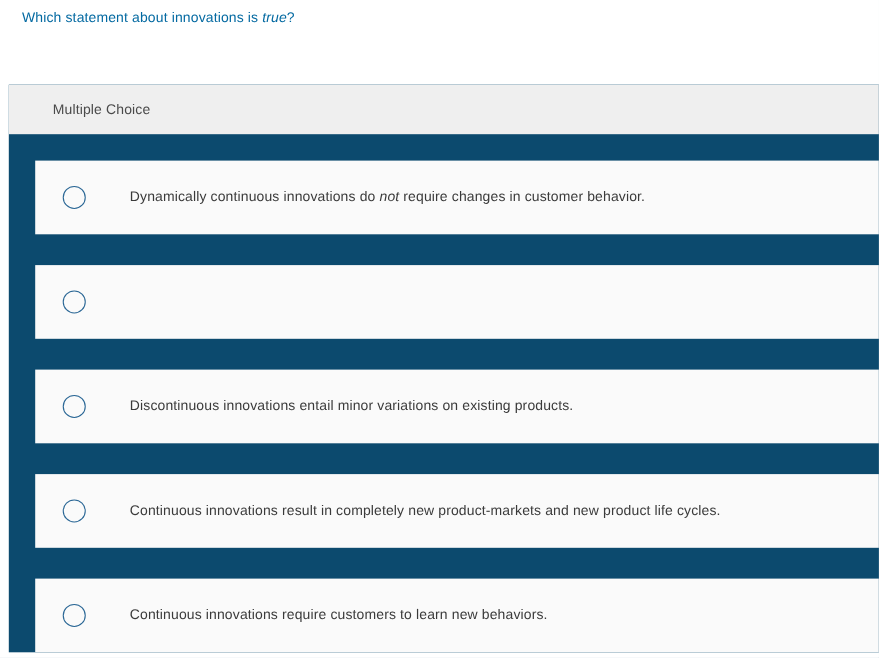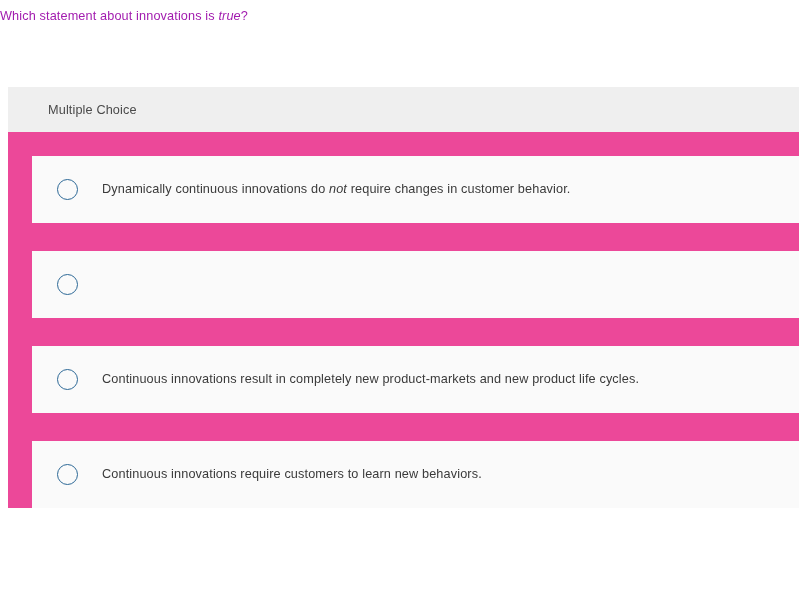--- a/index.html
+++ b/index.html
@@ -11,38 +11,37 @@
     width: 799px;
     height: 598px;
     overflow: hidden;
     font-family: "Liberation Sans", "DejaVu Sans", sans-serif;
     -webkit-font-smoothing: antialiased;
   }
 
   
   .question-prompt {
     font-size: 12.7px;
-    color: #a21caf;
-    padding: 8px 0 0 0;
+    color: #0369a1;
+    padding: 8px 0 0 20px;
     line-height: 17px;
     letter-spacing: 0.01em;
   }
   .question-prompt em {
     font-style: italic;
   }
 
   
   .answer-card {
     position: absolute;
     left: 8px;
     top: 77px;
     width: 791px;
-    background: #ec4899;
+    background: #0c4a6e;
     overflow: hidden;
-    margin-top: 10px;
   }
   .card-header {
     height: 45px;
     background: #efefef;
     display: flex;
     align-items: center;
     padding-left: 40px;
     box-sizing: border-box;
   }
   .card-header-label {
@@ -55,20 +54,21 @@
     padding: 24px 0 0 0;
   }
 
   .option-row {
     background: #fafafa;
     margin: 0 0 28px 24px;
     height: 67px;
     display: flex;
     align-items: center;
     box-sizing: border-box;
+    gap: 16px;
   }
   .option-row:last-child {
     margin-bottom: 0;
   }
 
   .radio-wrap {
     width: 70px;
     min-width: 70px;
     display: flex;
     align-items: center;
@@ -116,20 +116,26 @@
       </div>
       <div class="option-row">
         <div class="radio-wrap">
           <span class="radio-circle"></span>
         </div>
       </div>
       <div class="option-row">
         <div class="radio-wrap">
           <span class="radio-circle"></span>
         </div>
+        <div class="option-text"><span>Discontinuous innovations entail minor variations on existing products.</span></div>
+      </div>
+      <div class="option-row">
+        <div class="radio-wrap">
+          <span class="radio-circle"></span>
+        </div>
         <div class="option-text"><span>Continuous innovations result in completely new product-markets and new product life cycles.</span></div>
       </div>
       <div class="option-row">
         <div class="radio-wrap">
           <span class="radio-circle"></span>
         </div>
         <div class="option-text"><span>Continuous innovations require customers to learn new behaviors.</span></div>
       </div>
     </div>
 

